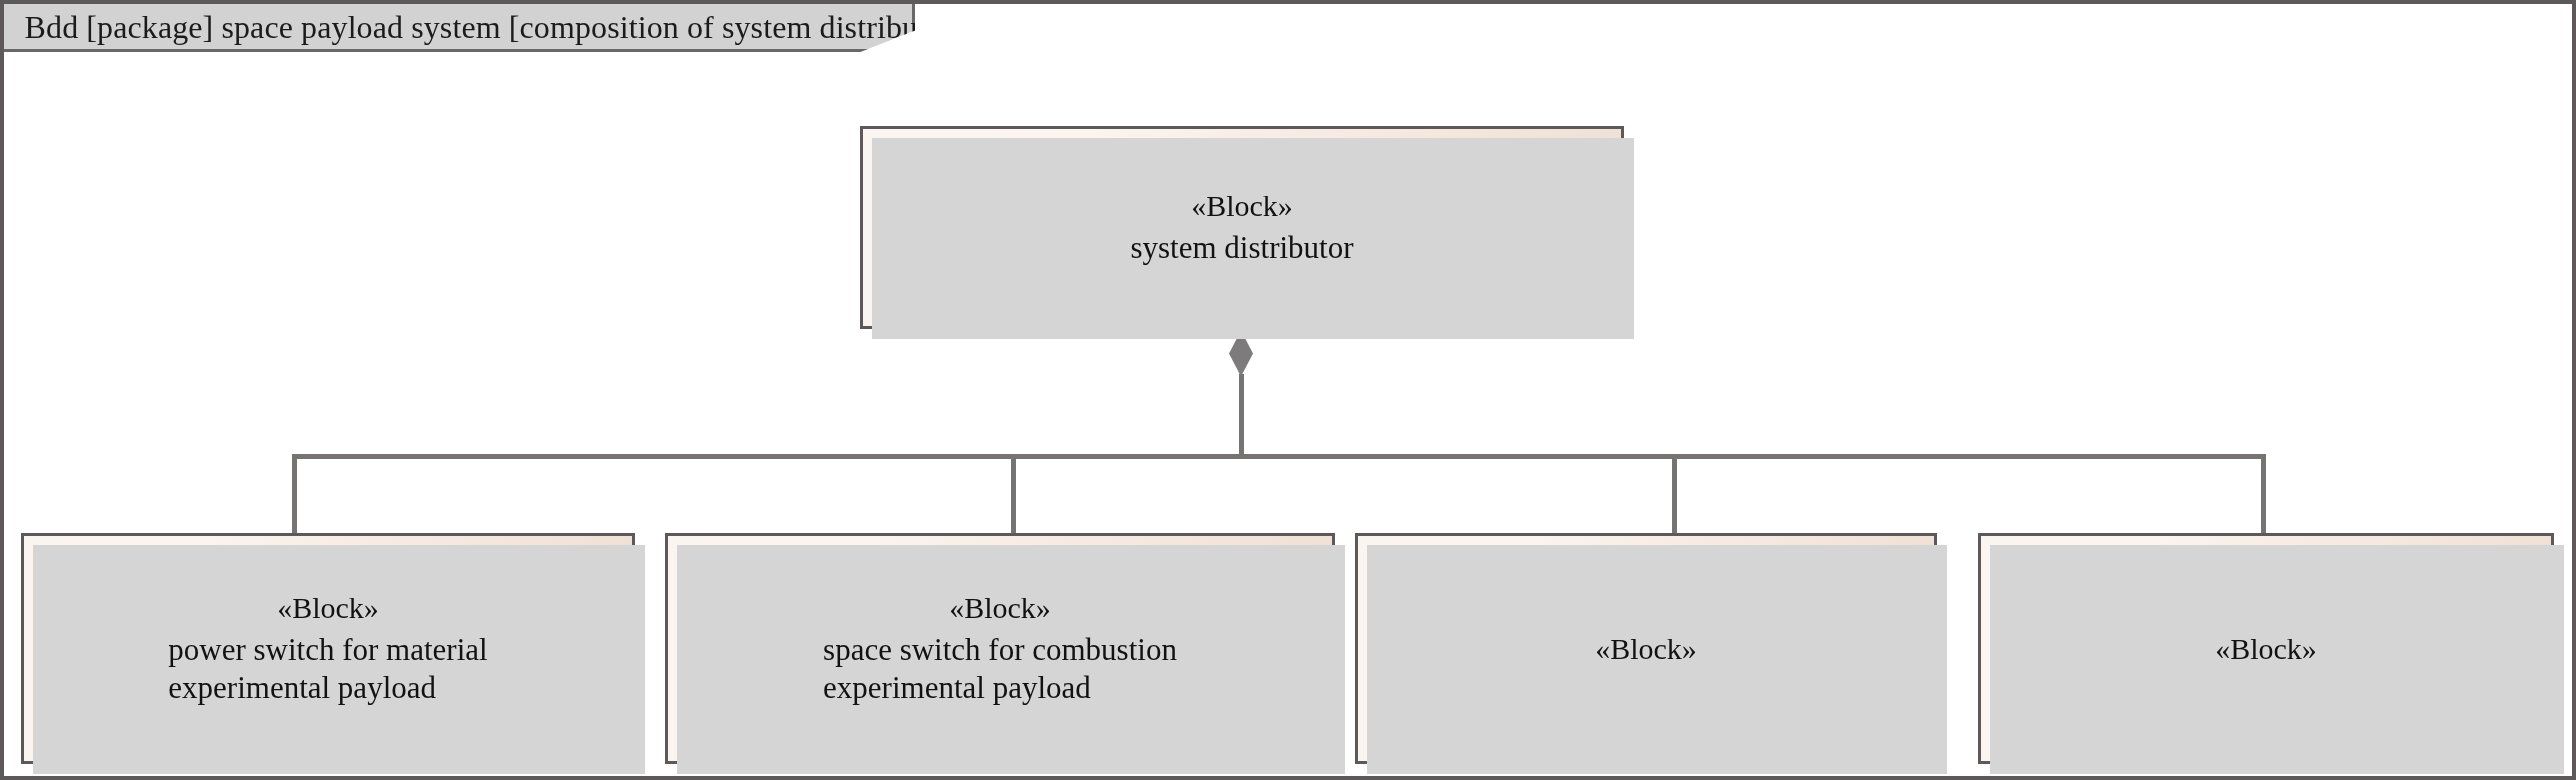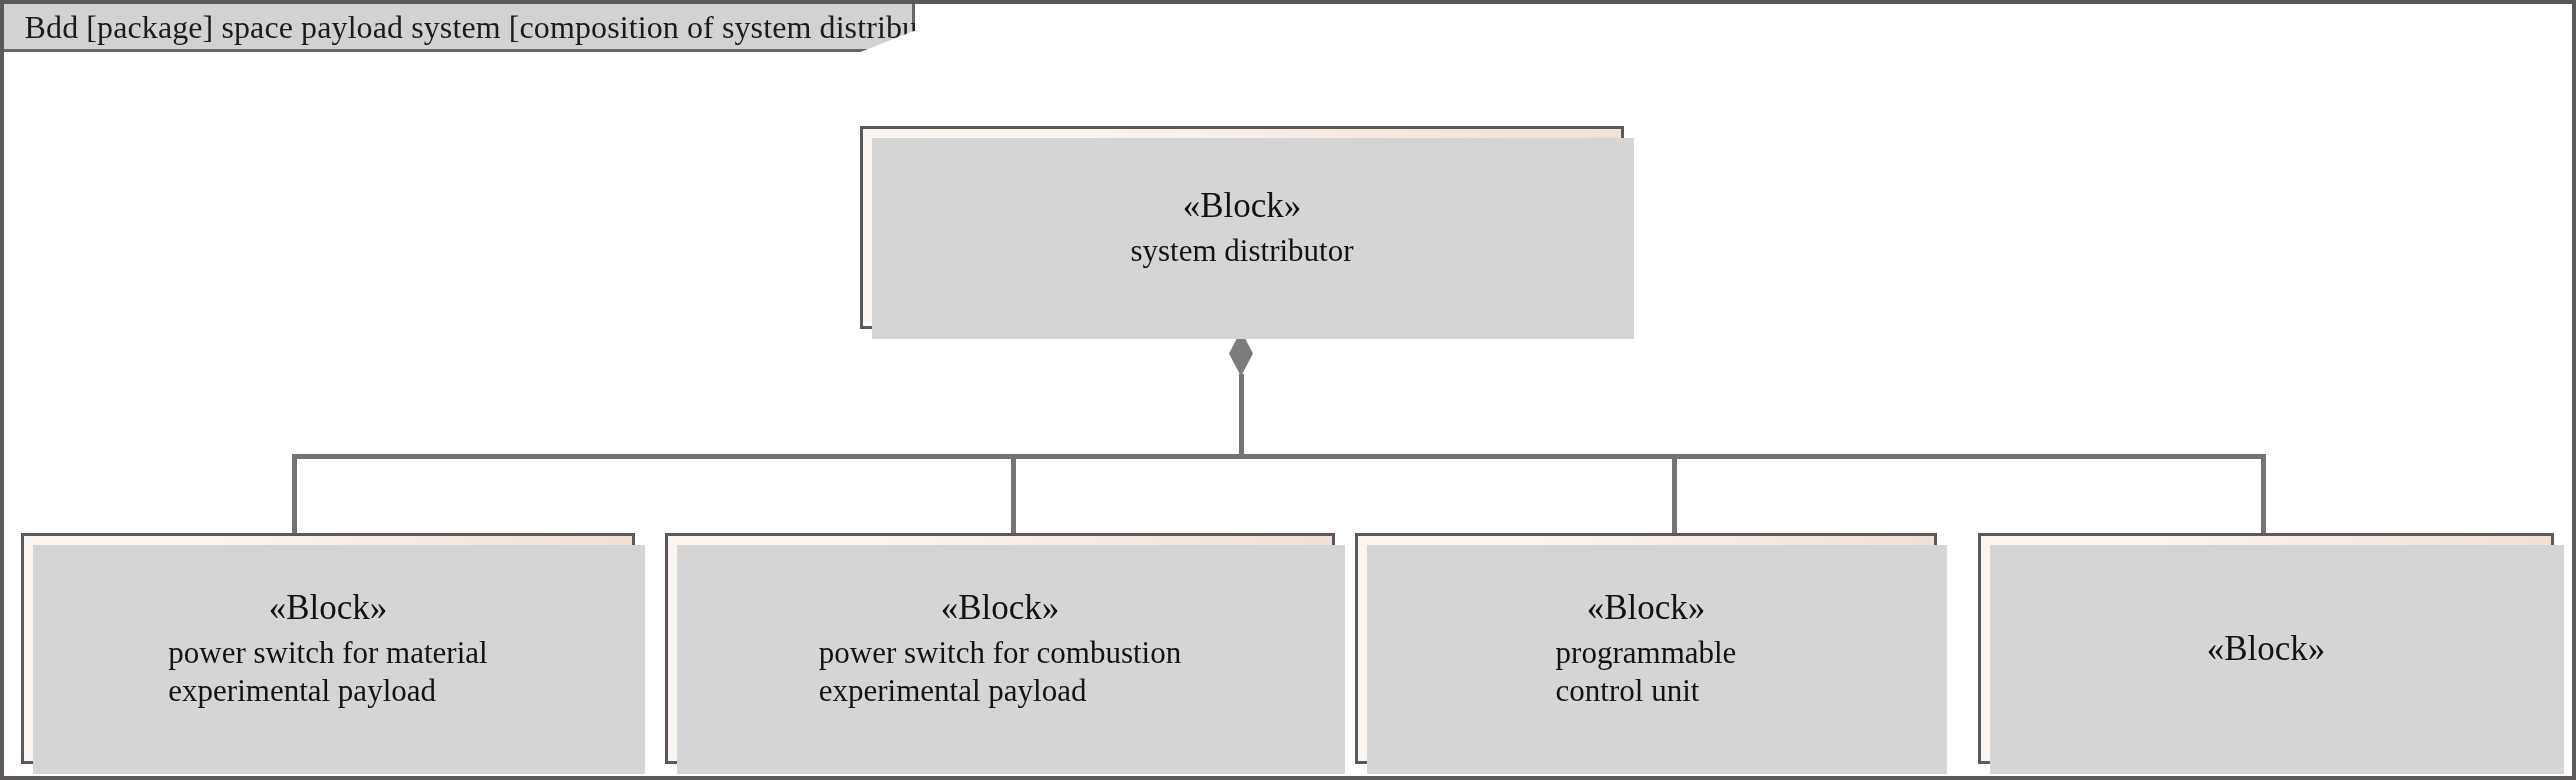--- a/index.html
+++ b/index.html
@@ -65,21 +65,21 @@
     content: "";
     position: absolute;
     left: 9.3px;
     top: 9.3px;
     right: -13px;
     bottom: -13px;
     background: #d5d5d5;
     z-index: -1;
   }
   .stereotype {
-    font-size: 35px;
+    font-size: 30px;
     line-height: 1.18;
     white-space: nowrap;
   }
   .block-name {
     font-size: 31px;
     line-height: 1.24;
     white-space: pre-line;
     margin-top: 5.6px;
   }
 
@@ -125,28 +125,26 @@
   <div class="line-v" style="left:2257px; top:450px; height:82px;"></div>
 
   <div class="block" style="left:17px; top:529px; width:614px; height:231px;">
     <div class="stereotype">«Block»</div>
     <div class="block-name">power switch for material
 experimental payload</div>
   </div>
 
   <div class="block" style="left:661px; top:529px; width:670px; height:231px;">
     <div class="stereotype">«Block»</div>
-    <div class="block-name">power switch for combustion
+    <div class="block-name">space switch for combustion
 experimental payload</div>
   </div>
 
   <div class="block" style="left:1351px; top:529px; width:582px; height:231px;">
     <div class="stereotype">«Block»</div>
-    <div class="block-name">programmable
-control unit</div>
   </div>
 
   <div class="block" style="left:1974px; top:529px; width:576px; height:231px;">
     <div class="stereotype">«Block»</div>
   </div>
 
 </div>
 
 
 </body></html>

